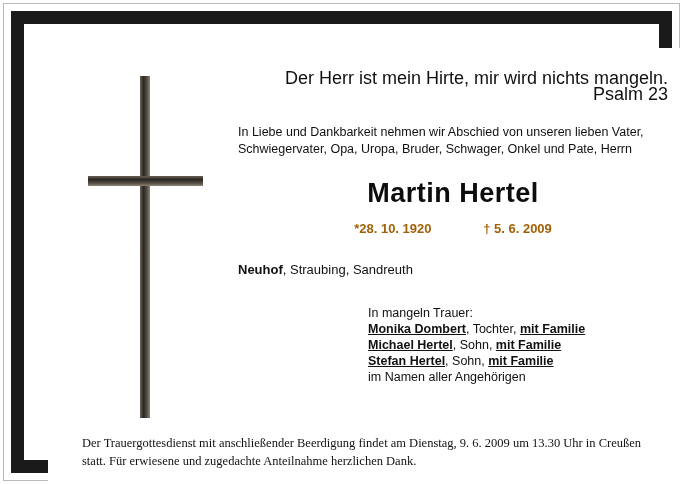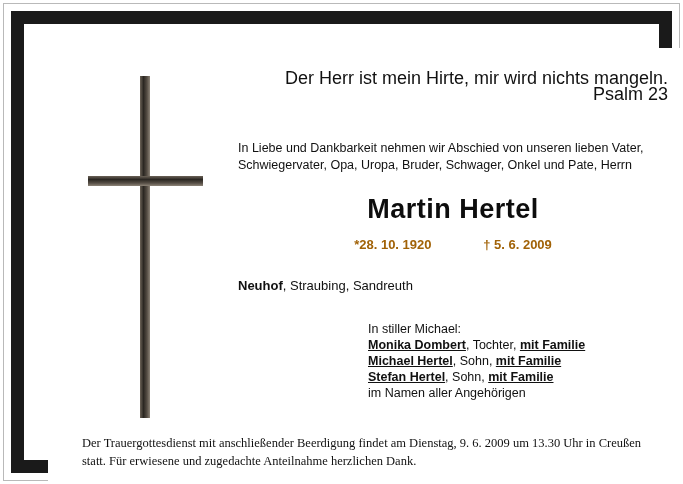--- a/index.html
+++ b/index.html
@@ -88,21 +88,21 @@
     text-align: right;
     font-size: 18px;
     line-height: 16px;
     color: #111;
   }
   .verse .src {
     display: block;
   }
 
   .intro {
-    margin-top: 38px;
+    margin-top: 22px;
     font-size: 12.5px;
     line-height: 17px;
     color: #111;
   }
 
   .name {
     margin-top: 20px;
     text-align: center;
     font-size: 27px;
     font-weight: bold;
@@ -190,21 +190,21 @@
         <div class="dates">
           <span class="birth">*28. 10. 1920</span>
           <span class="death">† 5. 6. 2009</span>
         </div>
 
         <div class="places">
           <b>Neuhof</b><span>, Straubing, Sandreuth</span>
         </div>
 
         <div class="mourners">
-          <div class="head">In stiller Michael:</div>
+          <div class="head">In mangeln Trauer:</div>
           <div class="line">
             <b>Monika Dombert</b><span>, Tochter, </span><b>mit Familie</b>
           </div>
           <div class="line">
             <b>Michael Hertel</b><span>, Sohn, </span><b>mit Familie</b>
           </div>
           <div class="line">
             <b>Stefan Hertel</b><span>, Sohn, </span><b>mit Familie</b>
           </div>
           <div class="closing">im Namen aller Angehörigen</div>

